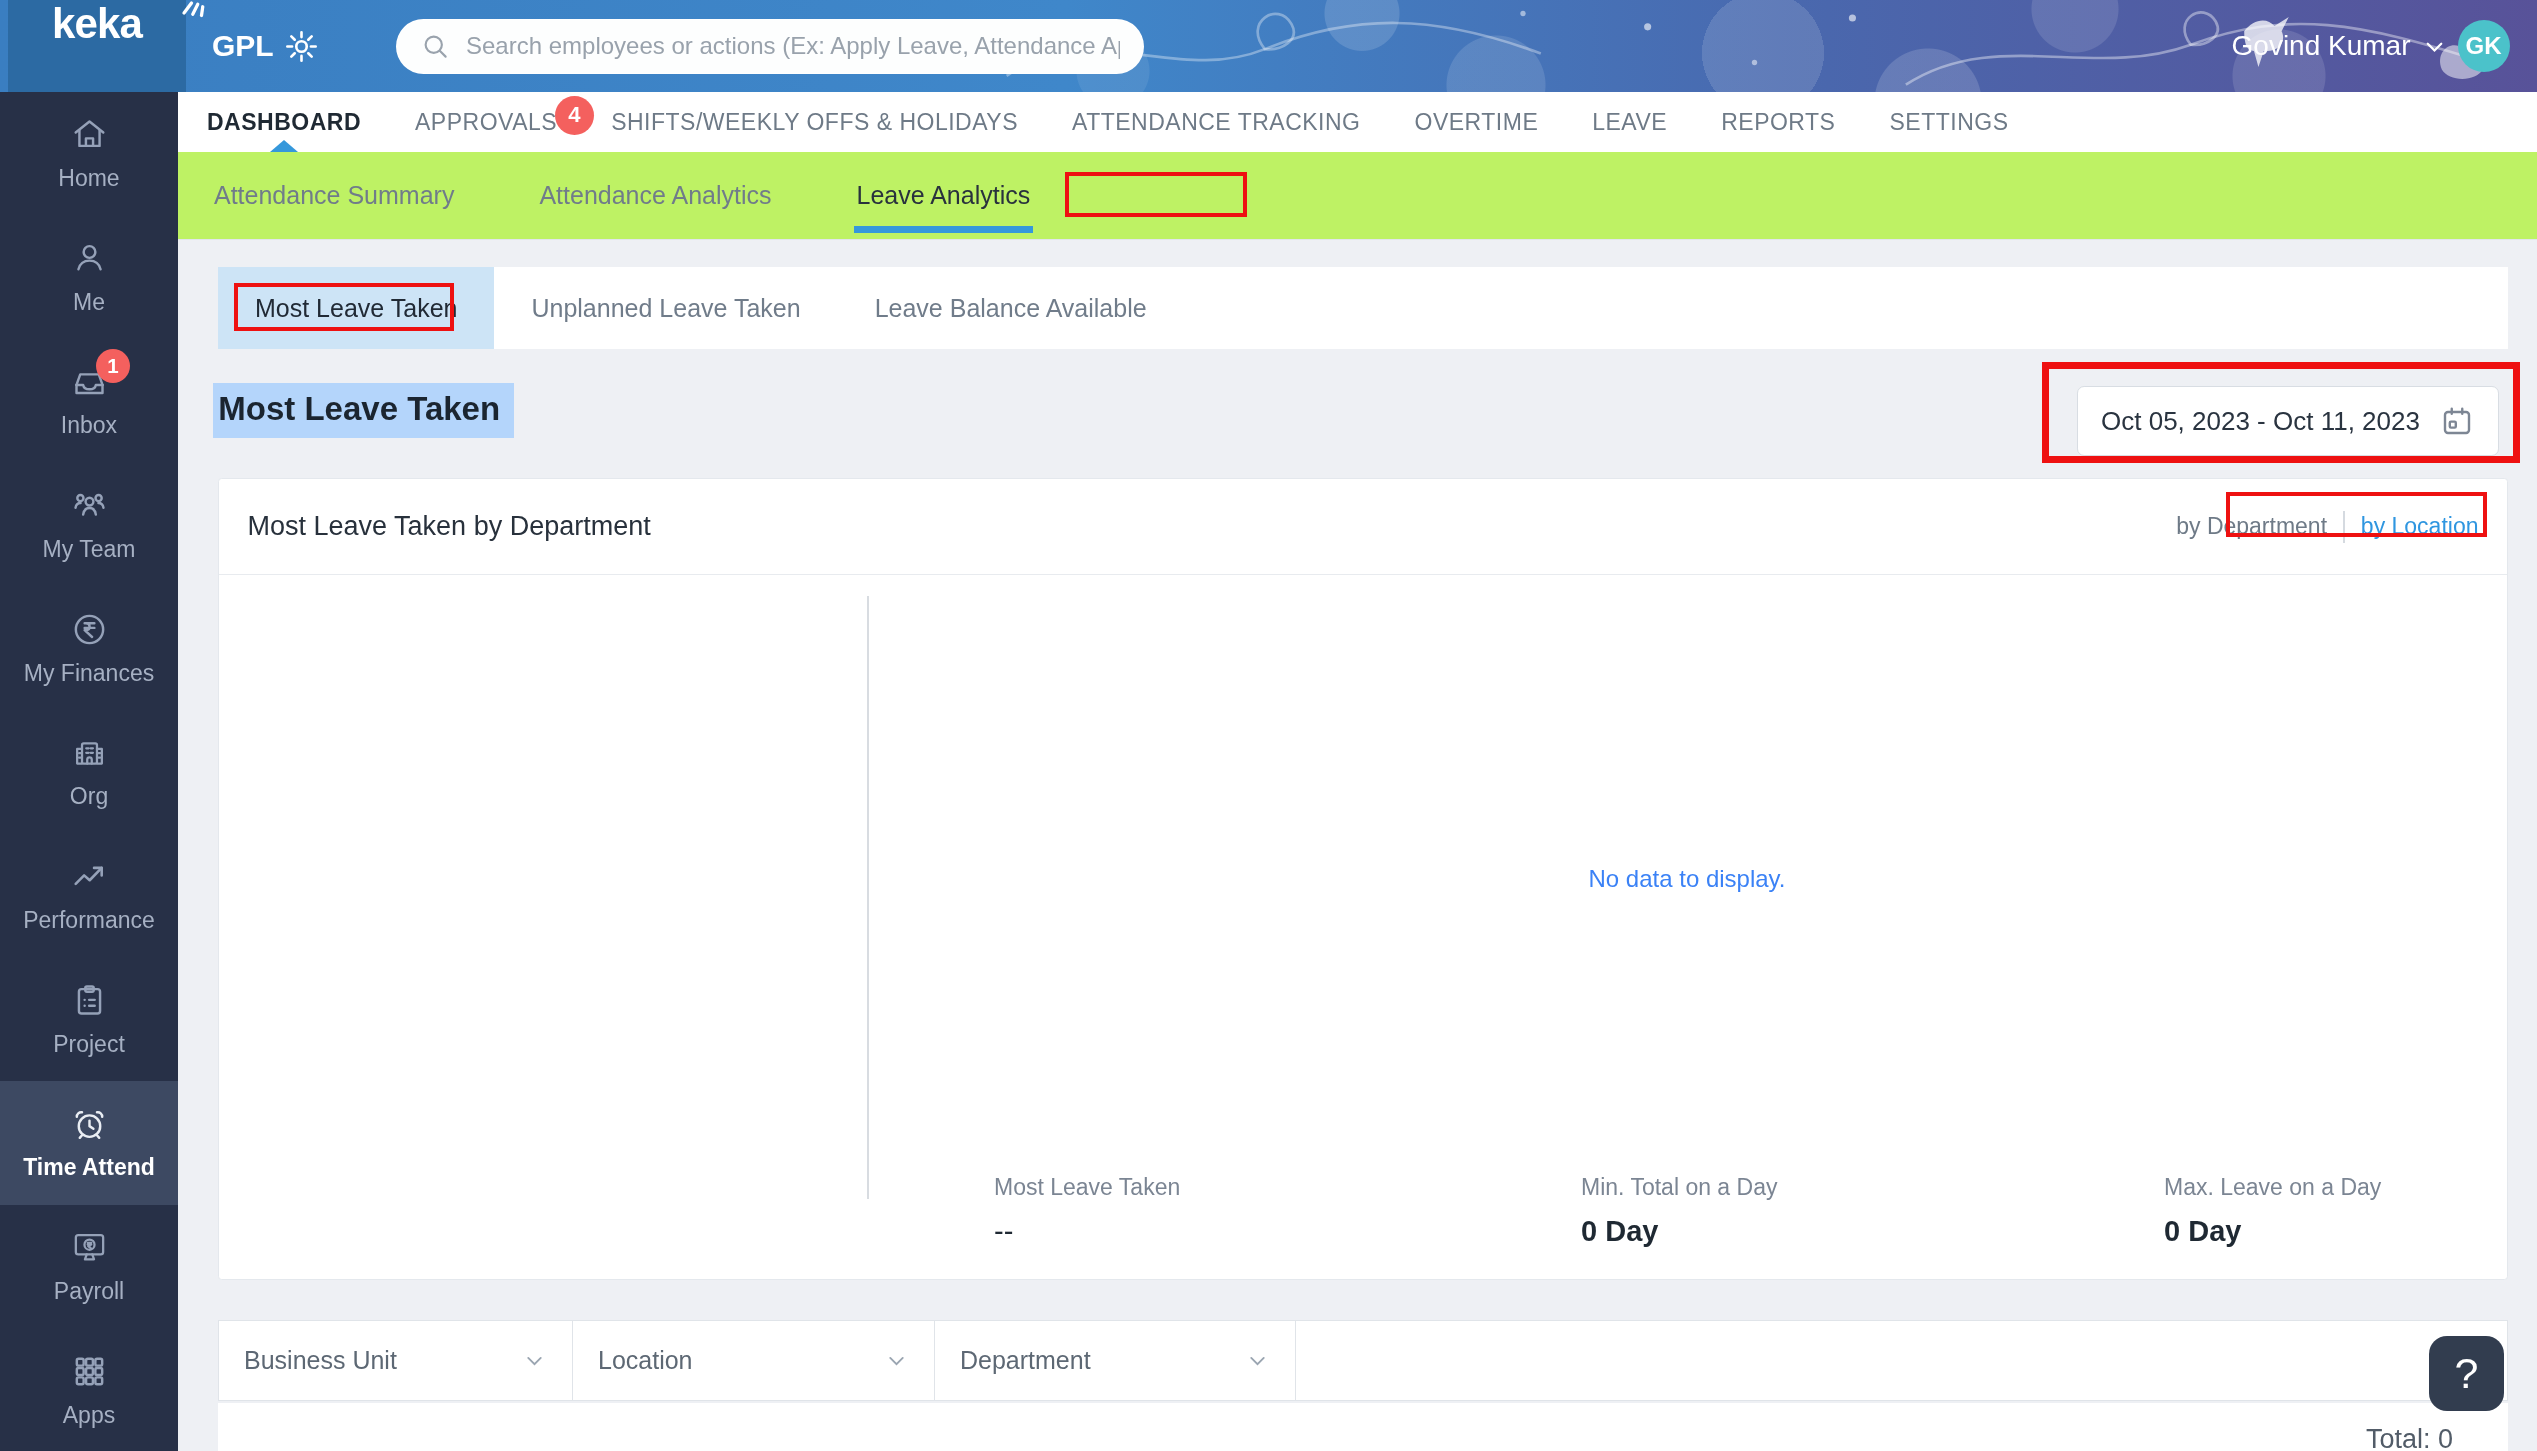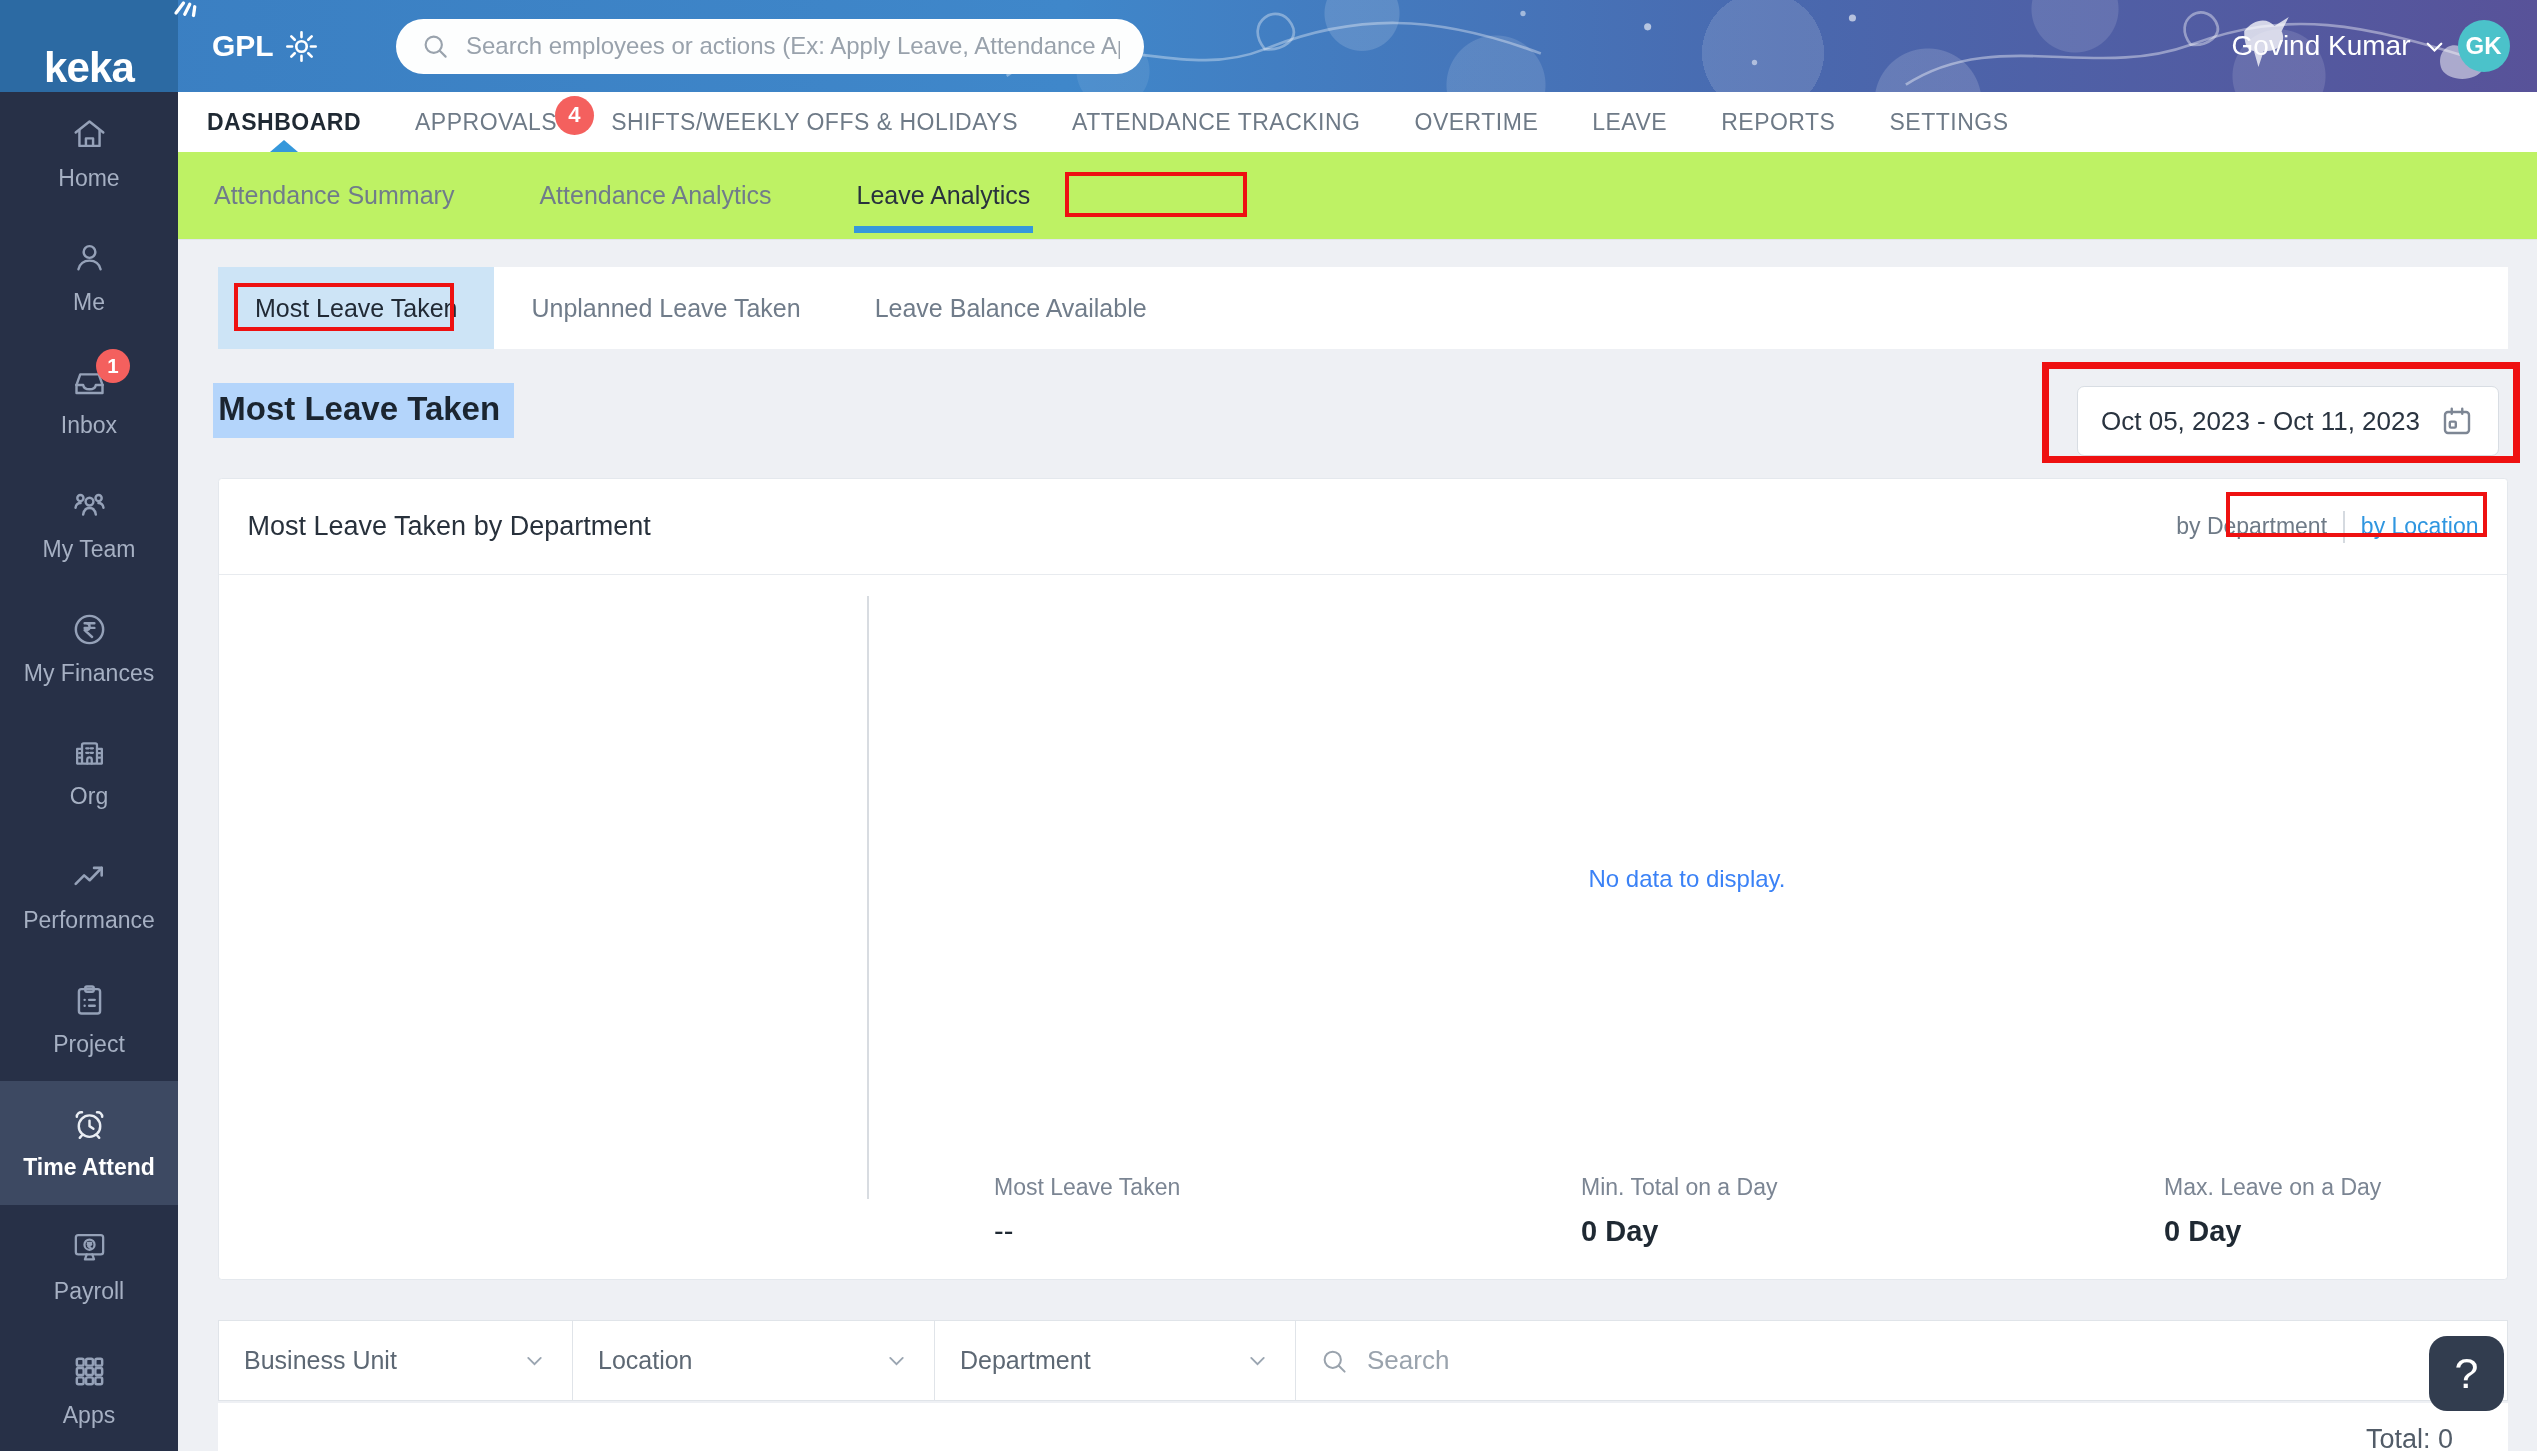--- a/index.html
+++ b/index.html
@@ -13,22 +13,22 @@
       radial-gradient(circle at 1362px 13.4px, rgba(255,255,255,.14) 0 37px, rgba(255,255,255,0) 38px),
       radial-gradient(circle at 1496px 85px, rgba(255,255,255,.12) 0 49px, rgba(255,255,255,0) 50px),
       radial-gradient(circle at 1763px 53px, rgba(255,255,255,.13) 0 61px, rgba(255,255,255,0) 61px),
       radial-gradient(circle at 1928px 102px, rgba(255,255,255,.15) 0 53px, rgba(255,255,255,0) 54px),
       radial-gradient(circle at 2075px 9px, rgba(255,255,255,.12) 0 43px, rgba(255,255,255,0) 44px),
       radial-gradient(circle at 2279px 76px, rgba(255,255,255,.12) 0 46px, rgba(255,255,255,0) 47px),
       radial-gradient(circle at 1113px 71px, rgba(255,255,255,.08) 0 36px, rgba(255,255,255,0) 37px),
       linear-gradient(90deg,#3a7ec1 0%, #3f87ca 42%, #4a67ad 72%, #585299 100%);
     z-index:5; }
   .topbar-decor { position:absolute; right:0; top:0; height:92px; width:1567px; z-index:0; pointer-events:none; }
-  .logo-block { position:absolute; left:0; top:0; width:178px; height:92px; background:#2c6aa3;
-    display:flex; align-items:flex-end; justify-content:center; z-index:2; }
+  .logo-block { position:absolute; left:8px; top:0; width:178px; height:92px; background:#2c6aa3;
+    display:flex; align-items:flex-start; justify-content:center; z-index:2; }
   .logo-text { color:#fff; font-size:42px; font-weight:700; letter-spacing:-0.9px; position:relative; }
   .logo-spark { position:absolute; right:-23px; top:-12.5px; }
   .org-label { position:absolute; left:212px; top:0; height:92px; display:flex; align-items:center;
     color:#fff; font-size:30px; font-weight:600; z-index:2; }
   .gear-btn { position:absolute; left:283px; top:28px; width:37px; height:37px; z-index:2; cursor:pointer; }
   .search-pill { position:absolute; left:396px; top:18.7px; width:748px; height:55px; background:#fdfefe;
     border:0.9px solid rgba(255,255,255,.7); border-radius:28.5px; display:flex; align-items:center;
     padding:0 23px; gap:16px; z-index:2; }
   .search-pill input { border:none; outline:none; background:transparent; flex:1; font-size:24px; color:#3a4450;
     font-family:"Liberation Sans", sans-serif; }
@@ -411,27 +411,20 @@
         <svg width="25" height="25" viewBox="0 0 24 24" fill="none" stroke="#9aa5b1" stroke-width="1.8" stroke-linecap="round">
             <path d="M6 9.5l6 6 6-6"></path>
           </svg>
       </div>
       <div class="filter-cell fc-2">
         <span>Department</span>
         <svg width="25" height="25" viewBox="0 0 24 24" fill="none" stroke="#9aa5b1" stroke-width="1.8" stroke-linecap="round">
             <path d="M6 9.5l6 6 6-6"></path>
           </svg>
       </div>
-      <div class="filter-cell filter-search">
-        <svg width="30" height="30" viewBox="0 0 24 24" fill="none" stroke="#9aa3ad" stroke-width="1.6" stroke-linecap="round">
-          <circle cx="11" cy="11" r="6.5"></circle>
-            <path d="M15.8 15.8 20.5 20.5"></path>
-        </svg>
-        <input type="text" placeholder="Search" style="">
-      </div>
     </div>
 
     <div class="table-footer">
       <span class="total-text">Total: 0</span>
     </div>
 
   </main>
 
   <button class="help-btn">?</button>
 

